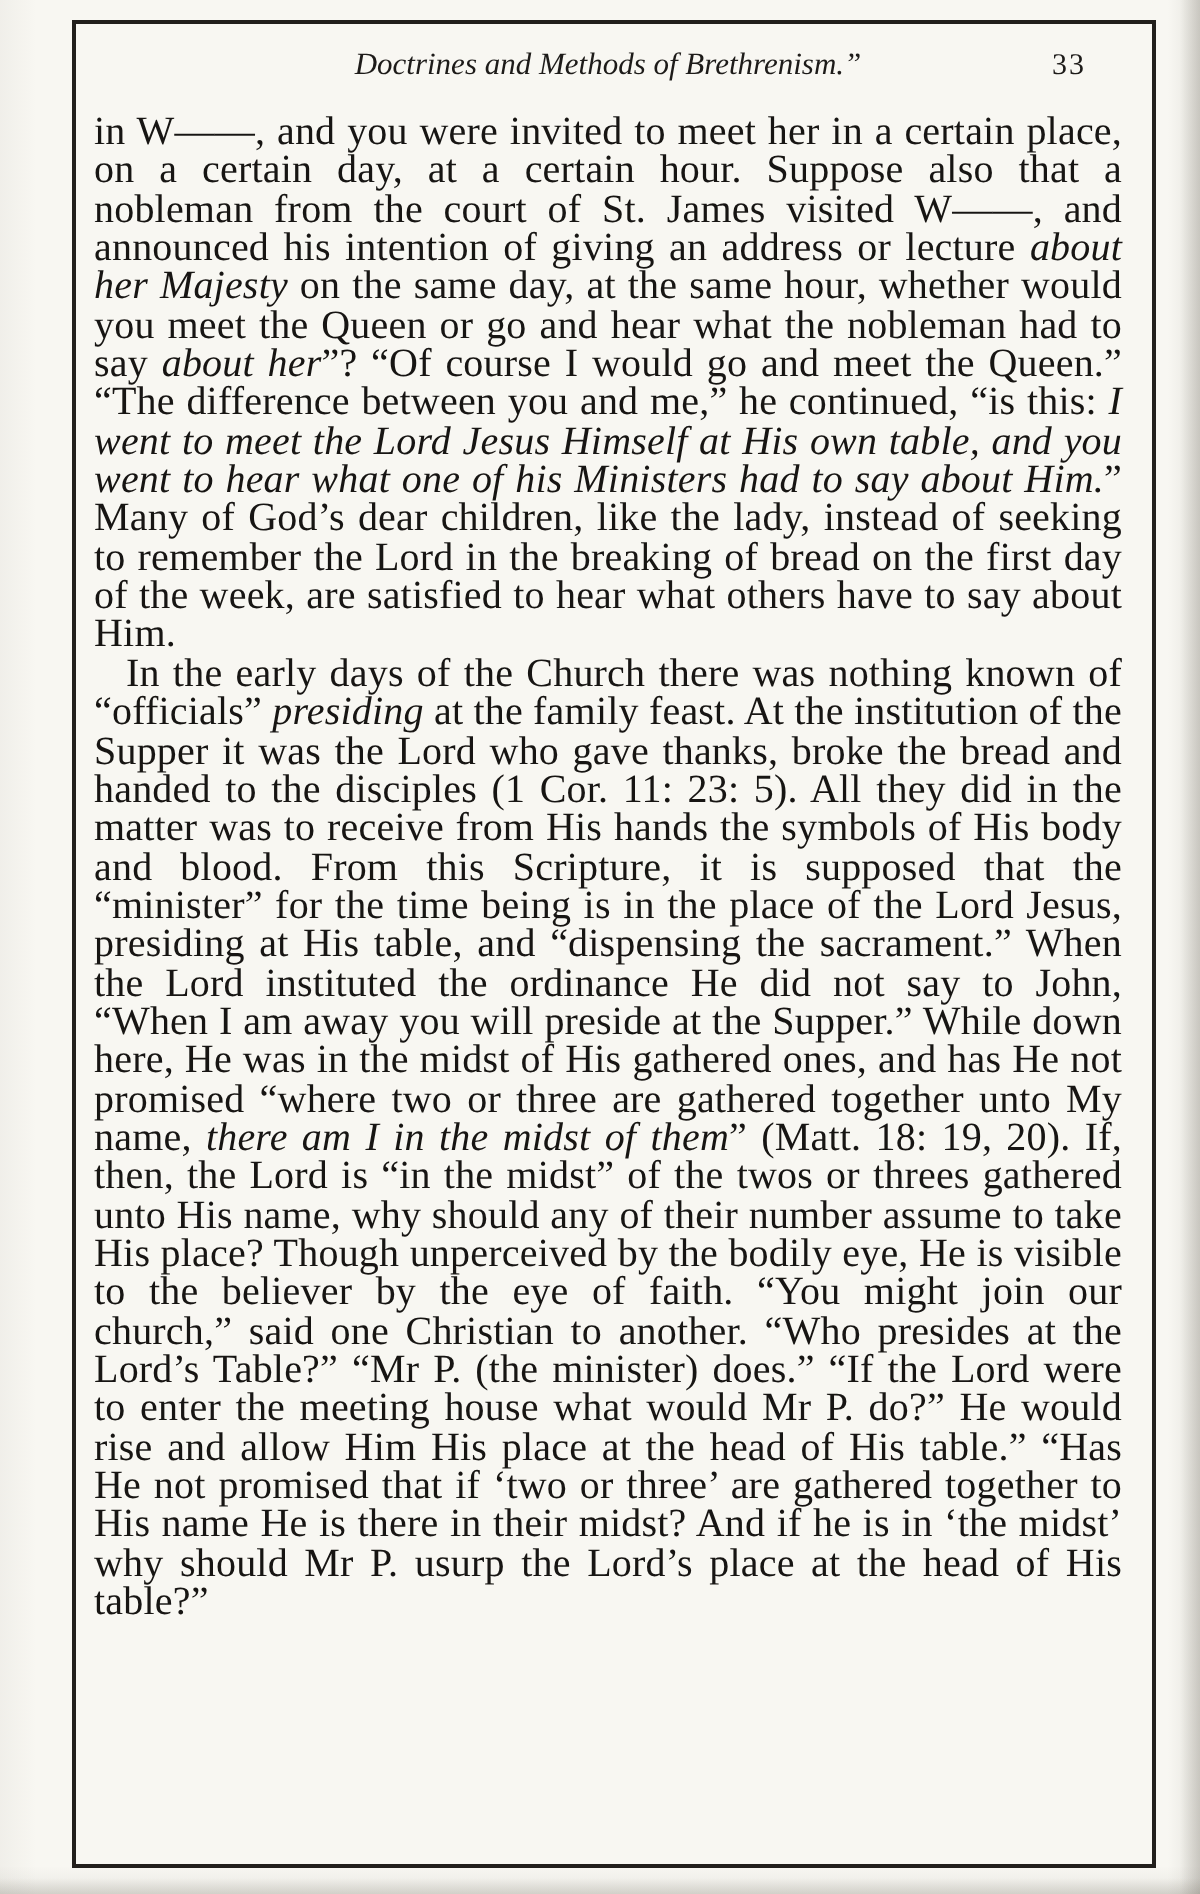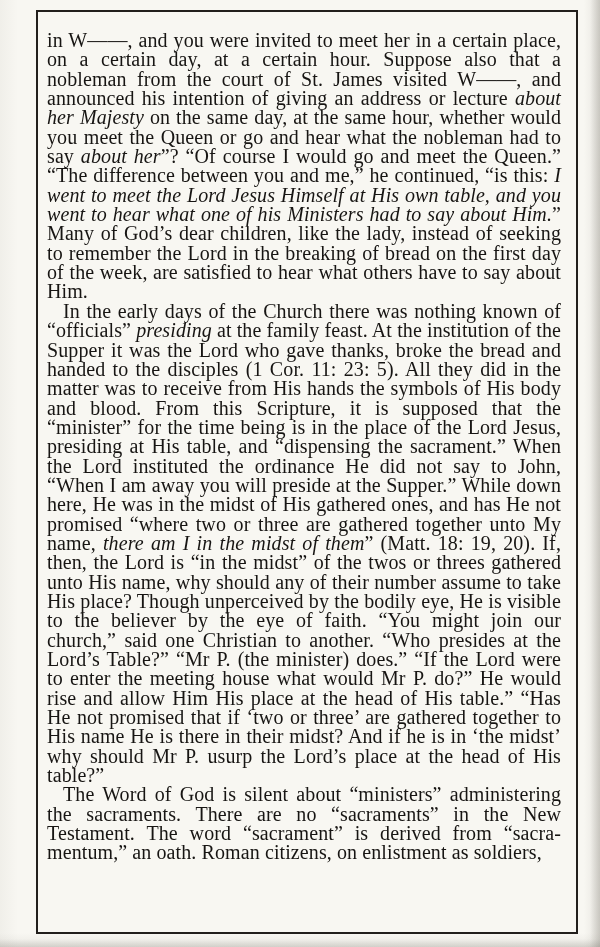--- a/index.html
+++ b/index.html
@@ -63,21 +63,24 @@
   .shade-bottom {
     left:0; bottom:0; width:100%; height:8px;
     background:linear-gradient(to bottom, rgba(100,95,85,0), rgba(100,95,85,0.18));
   }
 </style>
 </head>
 <body>
 
 <div class="page">
   <div class="frame">
+    <div class="running-header">
+      <span class="header-title">Doctrines and Methods of Brethrenism.”</span>
+      <span class="page-number">33</span>
+    </div>
     <div class="body-text">
         <p class=""><span>in W——, and you were invited to meet her in a certain place, on a certain day, at a certain hour. Suppose also that a nobleman from the court of St. James visited W——, and announced his intention of giving an address or lecture </span><em>about her Majesty</em><span> on the same day, at the same hour, whether would you meet the Queen or go and hear what the nobleman had to say </span><em>about her</em><span>”? “Of course I would go and meet the Queen.” “The difference between you and me,” he continued, “is this: </span><em>I went to meet the Lord Jesus Himself at His own table, and you went to hear what one of his Ministers had to say about Him.</em><span>” Many of God’s dear children, like the lady, instead of seeking to remember the Lord in the breaking of bread on the first day of the week, are satisfied to hear what others have to say about Him.</span></p>
         <p class="indent"><span>In the early days of the Church there was nothing known of “officials” </span><em>presiding</em><span> at the family feast. At the institution of the Supper it was the Lord who gave thanks, broke the bread and handed to the disciples (1 Cor. 11: 23: 5). All they did in the matter was to receive from His hands the symbols of His body and blood. From this Scripture, it is supposed that the “minister” for the time being is in the place of the Lord Jesus, presiding at His table, and “dispensing the sacrament.” When the Lord instituted the ordinance He did not say to John, “When I am away you will preside at the Supper.” While down here, He was in the midst of His gathered ones, and has He not promised “where two or three are gathered together unto My name, </span><em>there am I in the midst of them</em><span>” (Matt. 18: 19, 20). If, then, the Lord is “in the midst” of the twos or threes gathered unto His name, why should any of their number assume to take His place? Though unperceived by the bodily eye, He is visible to the believer by the eye of faith. “You might join our church,” said one Christian to another. “Who presides at the Lord’s Table?” “Mr P. (the minister) does.” “If the Lord were to enter the meeting house what would Mr P. do?” He would rise and allow Him His place at the head of His table.” “Has He not promised that if ‘two or three’ are gathered together to His name He is there in their midst? And if he is in ‘the midst’ why should Mr P. usurp the Lord’s place at the head of His table?”</span></p>
-        <p class="indent"><span>The Word of God is silent about “ministers” administering the sacraments. There are no “sacraments” in the New Testament. The word “sacrament” is derived from “sacra-mentum,” an oath. Roman citizens, on enlistment as soldiers,</span></p>
       </div>
   </div>
   <div class="shade shade-right"></div>
   <div class="shade shade-bottom"></div>
 </div>
 
 </body></html>

